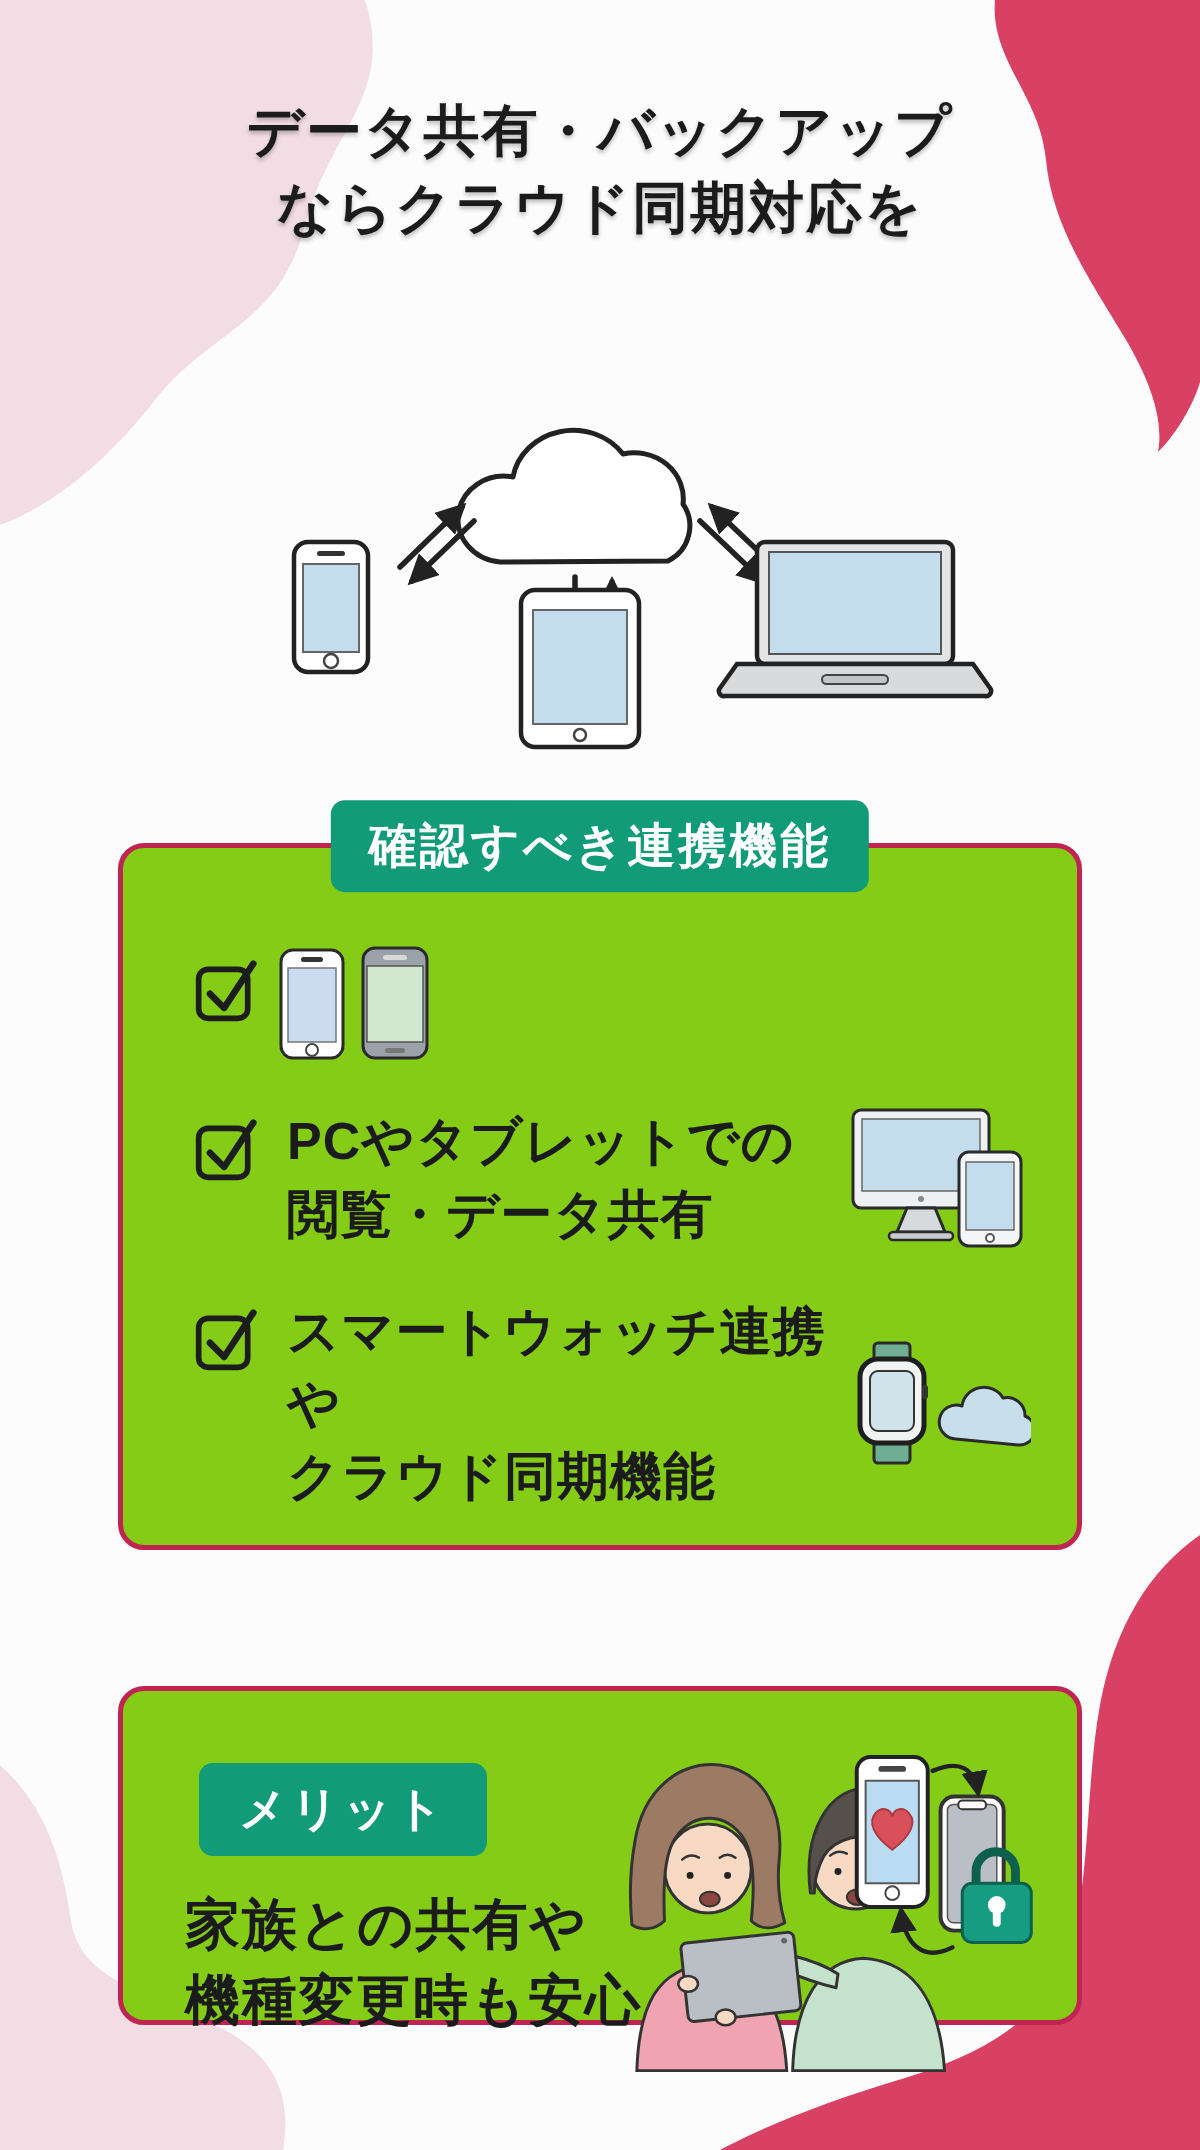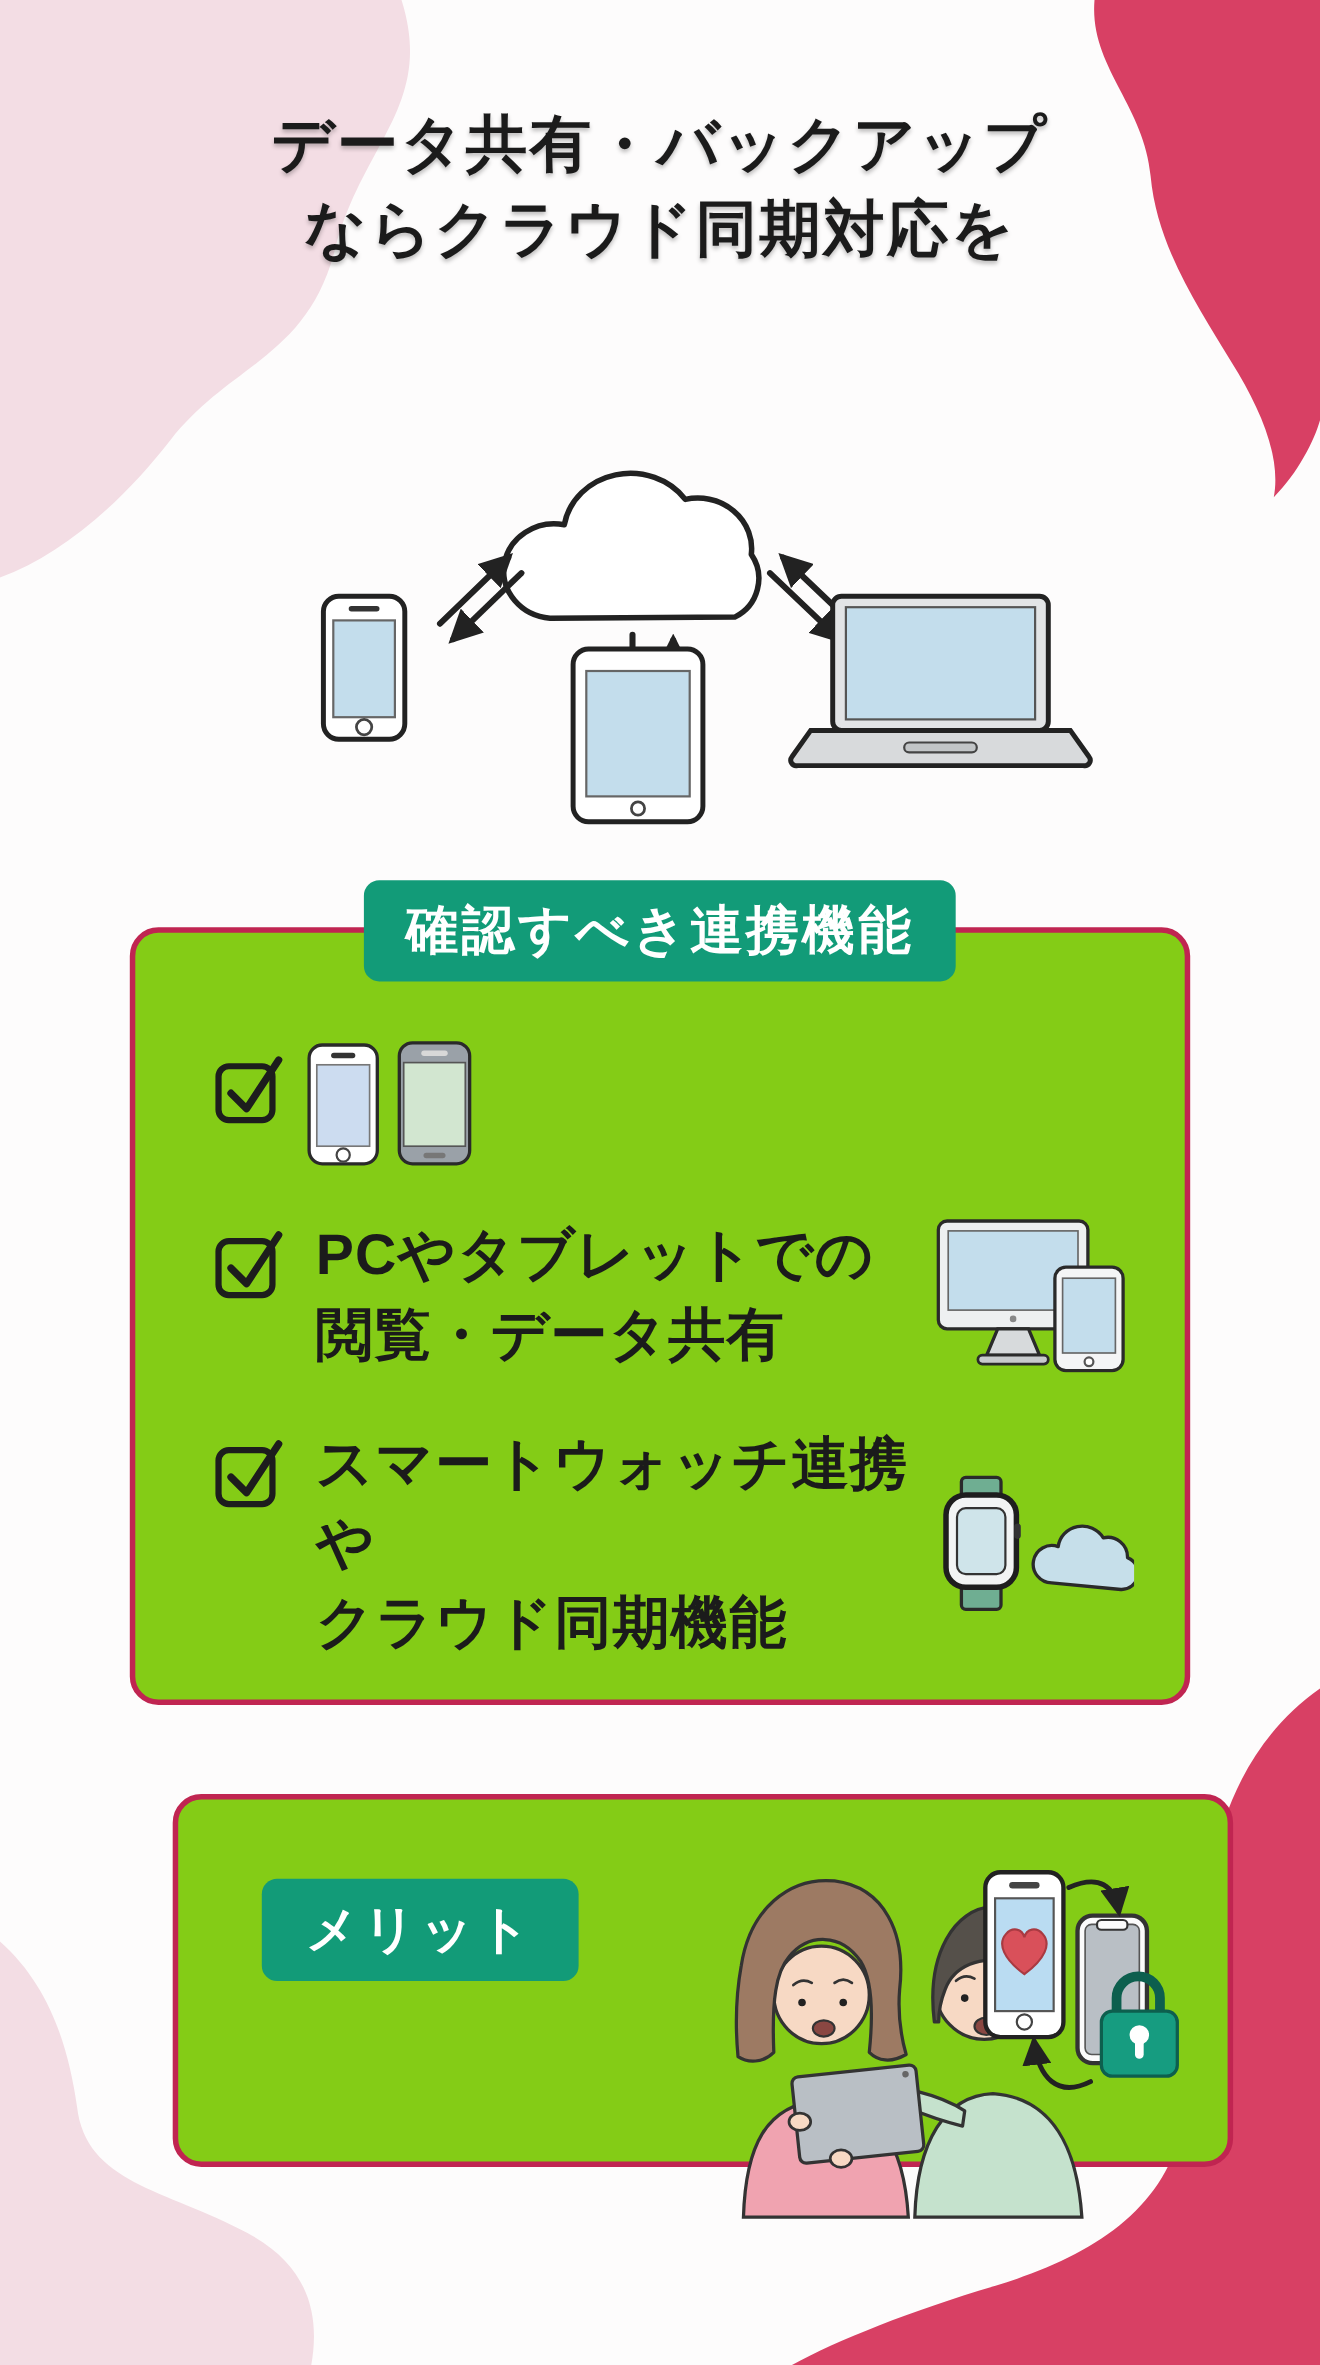--- a/index.html
+++ b/index.html
@@ -21,21 +21,21 @@
 
   .title{position:absolute;top:92px;left:0;width:100%;text-align:center;
          font-size:56px;font-weight:800;letter-spacing:2px;line-height:1.38;
          color:var(--text-dark);text-shadow:0 3px 4px rgba(0,0,0,.25);}
 
   .hero{position:absolute;top:355px;left:0;width:1200px;height:445px;}
 
   .card{position:absolute;left:118px;width:964px;background:#84cc16;
         border:5px solid var(--card-border);border-radius:26px;box-sizing:border-box;}
   .card-checklist{top:843px;height:707px;}
-  .card-merit{top:1631px;height:339px;margin-left:39px;}
+  .card-merit{top:1686px;height:339px;}
 
   .badge{position:absolute;background:var(--badge-green);color:#ffffff;font-weight:800;
          border-radius:14px;white-space:nowrap;z-index:3;}
   .badge-center{top:0;left:50%;transform:translate(-50%,-52%);font-size:48px;
                 padding:14px 38px;letter-spacing:3px;}
   .badge-left{top:72px;left:76px;font-size:47px;padding:15px 40px;letter-spacing:4px;}
 
   .items{position:absolute;inset:0;padding:98px 44px 0 70px;}
   .item{display:flex;align-items:center;margin-bottom:44px;}
   .checkbox{width:66px;height:66px;flex:0 0 66px;align-self:flex-start;margin-top:12px;}
@@ -165,20 +165,24 @@
             <path d="M110,98 a17,17 0 1 1 6,-33 a22,21 0 0 1 41,-8 a18,18 0 0 1 22,18 a15,15 0 0 1 -6,29 z" fill="#c6dfea" stroke="#2a2a2a" stroke-width="3" stroke-linejoin="round"></path>
           </svg>
         </div>
       </div>
 
     </div>
   </section>
 
   <section class="card card-merit">
     <div class="badge badge-left">メリット</div>
+    <div class="merit-text">
+      <span>家族との共有や</span><br>
+      <span>機種変更時も安心</span>
+    </div>
 
     <svg class="merit-illus" viewBox="0 0 430 340">
       <defs>
         <marker id="ah2" viewBox="0 0 10 10" refX="8" refY="5" markerWidth="6" markerHeight="6" orient="auto-start-reverse">
           <path d="M0,0 L10,5 L0,10 z" fill="#222"></path>
         </marker>
       </defs>
 
       <g>
         <path d="M10,340 C12,275 30,236 82,232 C134,236 158,272 162,340 Z" fill="#f0a3b0" stroke="#333" stroke-width="3"></path>

